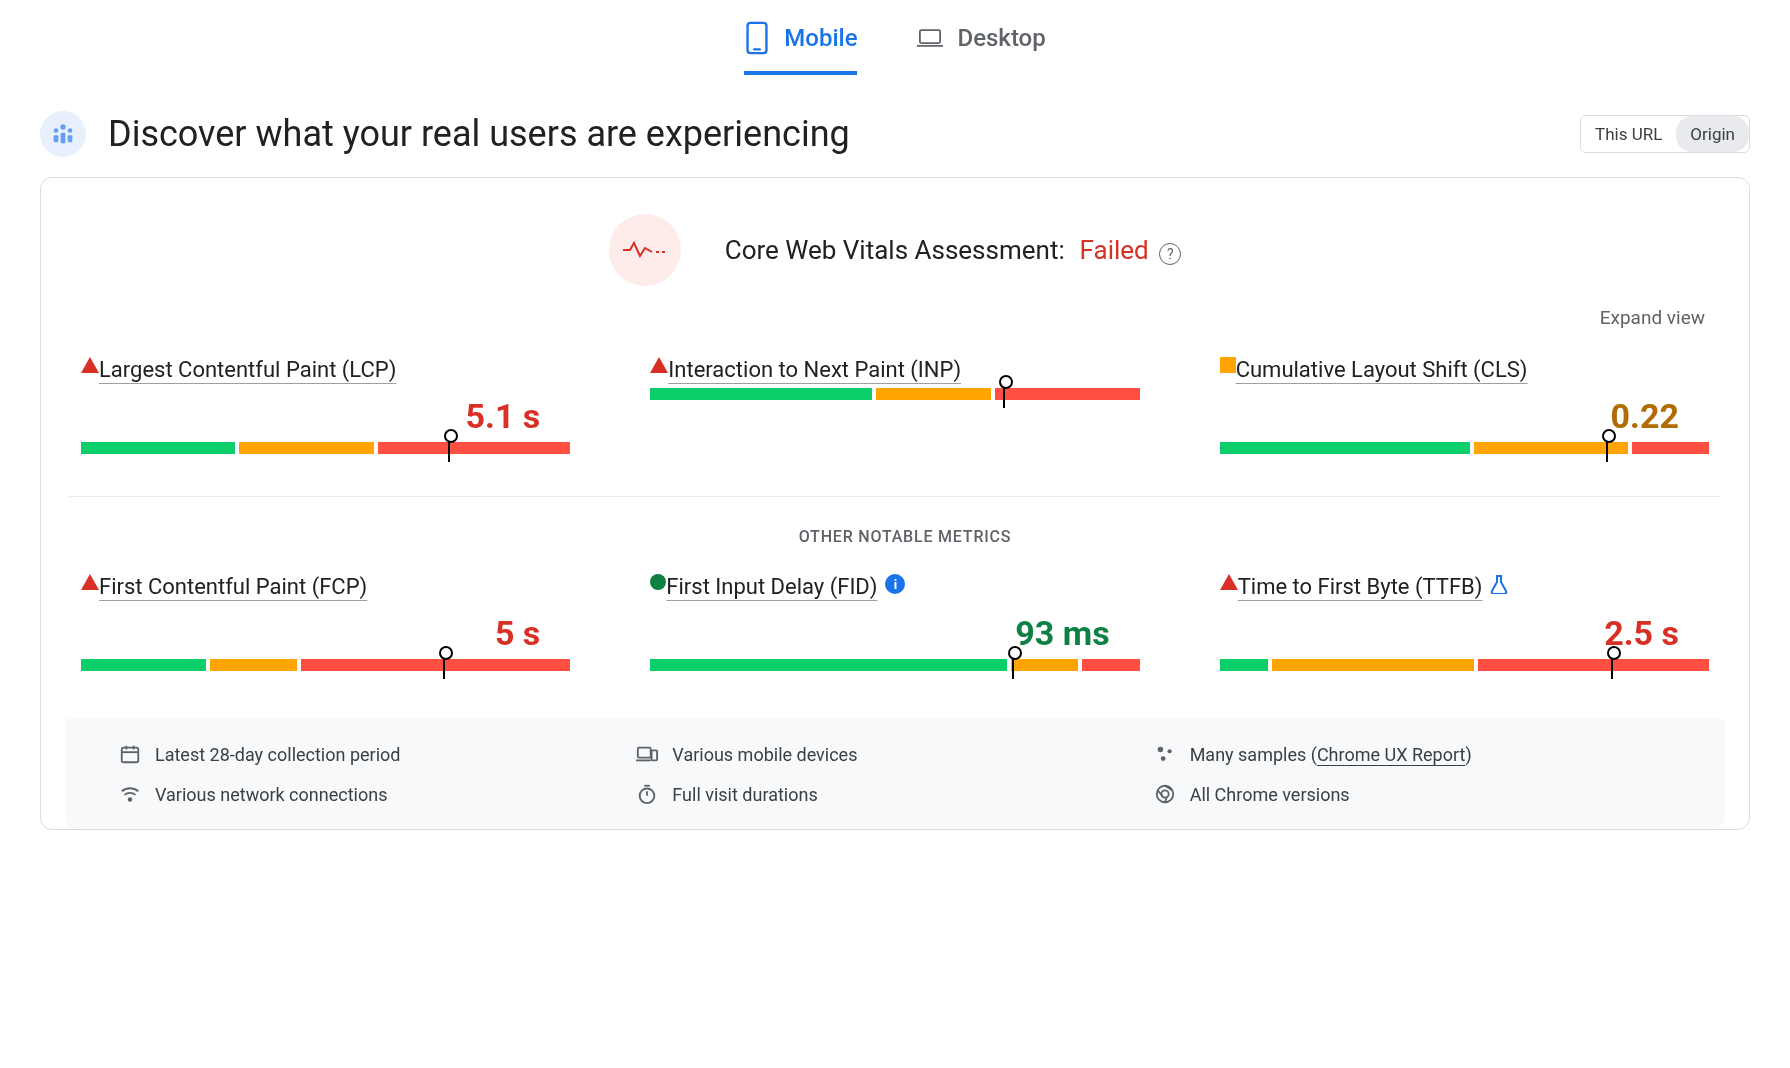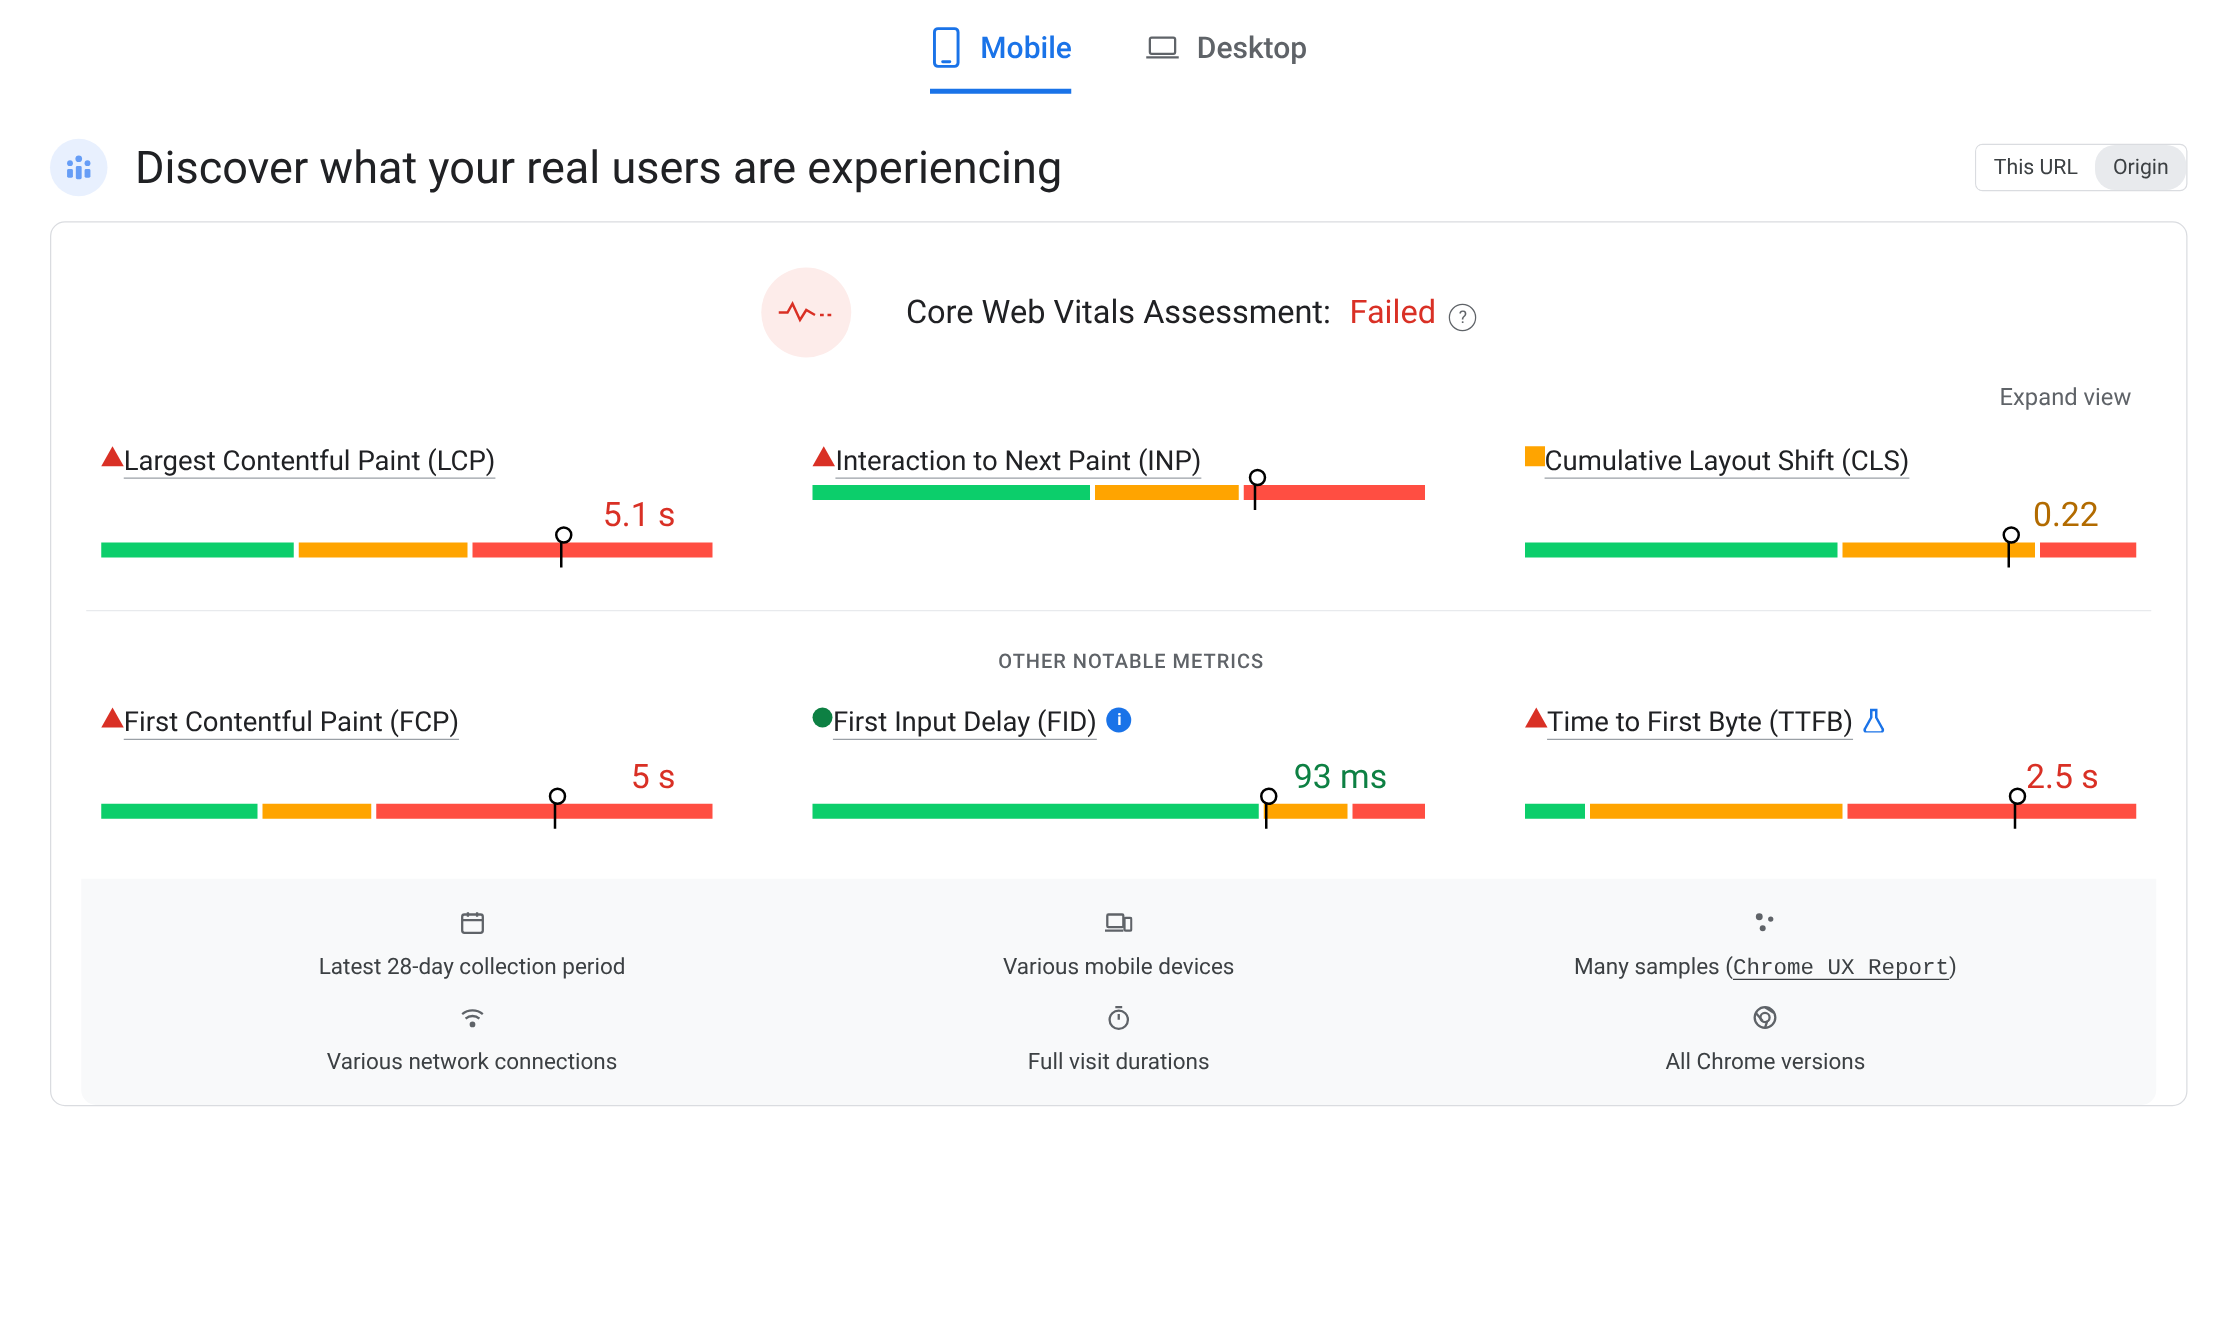--- a/index.html
+++ b/index.html
@@ -105,22 +105,22 @@
   .mt-name {
     font-size: 22px;
     text-decoration: underline;
     text-decoration-color: #9aa0a6;
     text-underline-offset: 6px;
     text-decoration-thickness: 1px;
     color:#202124;
     cursor:pointer;
   }
   .mt-value {
-    font-size: 27px;
-    font-weight: 400;
+    font-size: 34px;
+    font-weight: 700;
     text-align: right;
     margin-top: 14px;
     padding-right: 30px;
   }
   .mt-value.red { color:#d93025; }
   .mt-value.orange { color:#b26b00; }
   .mt-value.green { color:#0d8043; }
   .bar {
     position: relative;
     display:flex;
@@ -164,23 +164,23 @@
     background:#f8f9fa;
     margin: 48px -4px 0;
     padding: 24px 54px 24px 54px;
     border-radius: 0 0 12px 12px;
     display:grid;
     grid-template-columns: 1fr 1fr 1fr;
     row-gap: 18px;
     font-size:18px;
     color:#3c4043;
   }
-  .ft { display:flex; align-items:center; gap:14px;flex-direction:column; }
+  .ft { display:flex; align-items:center; gap:14px; }
   .ft svg { width:22px; height:22px; }
-  .ft .ul { text-decoration:underline; text-underline-offset:4px; cursor:pointer;font-family:Liberation Mono, monospace;}
+  .ft .ul { text-decoration:underline; text-underline-offset:4px; cursor:pointer;}
 </style>
 </head>
 <body>
 
 <div class="wrap">
 
   <div class="device-tabs">
     <div class="device-tab active">
       <svg viewBox="0 0 24 36" fill="none" stroke="#1a73e8" stroke-width="2.5">
         <rect x="2" y="2" width="20" height="32" rx="3"></rect>

